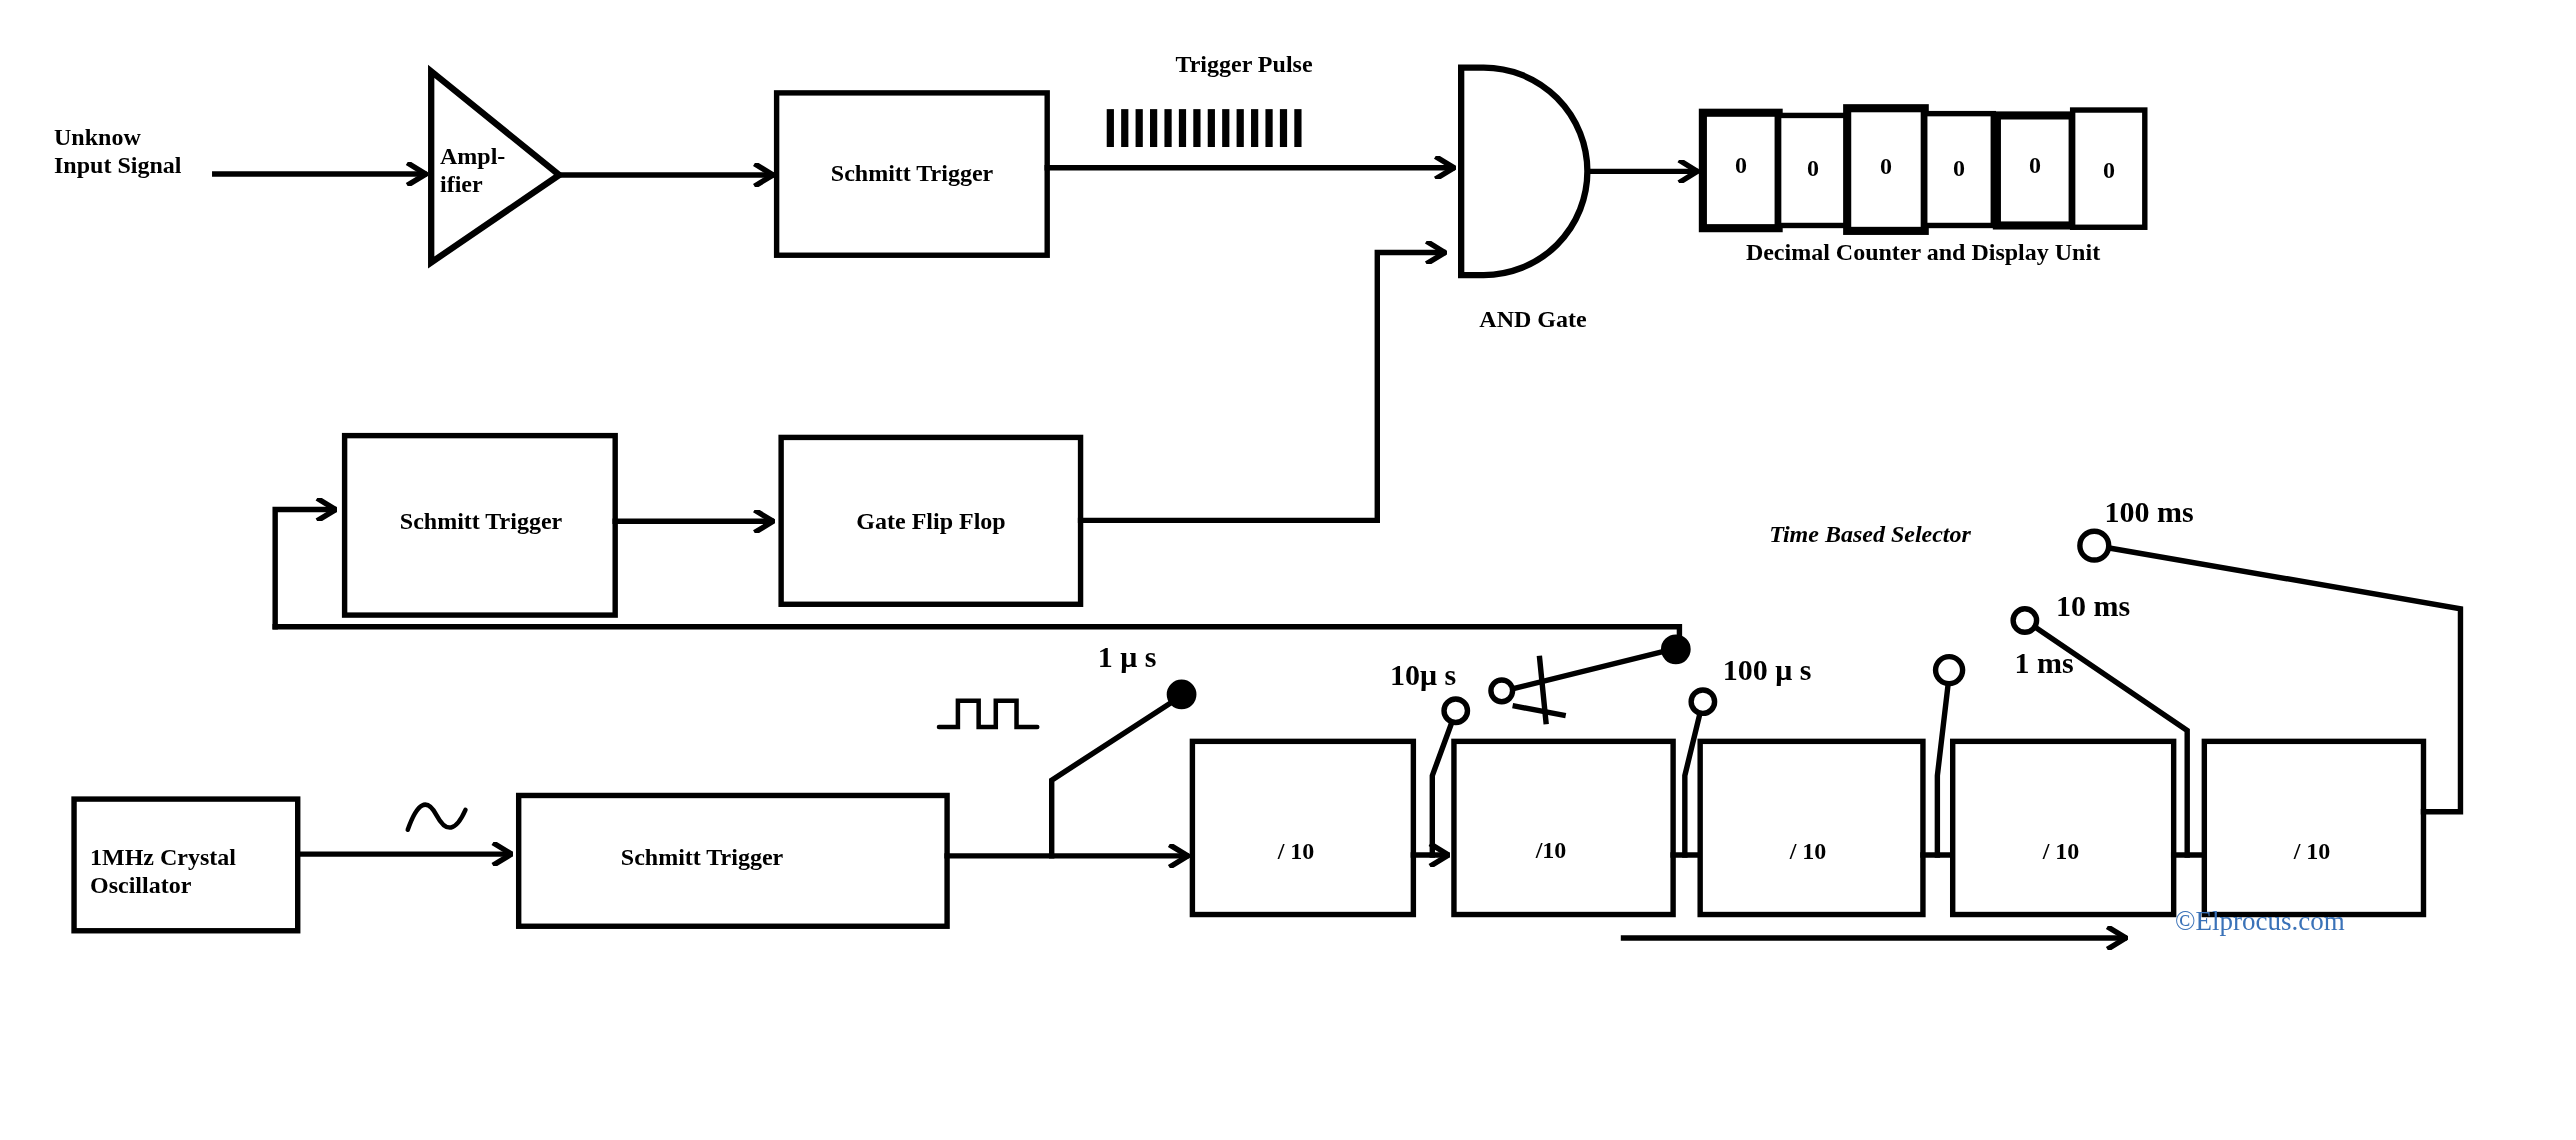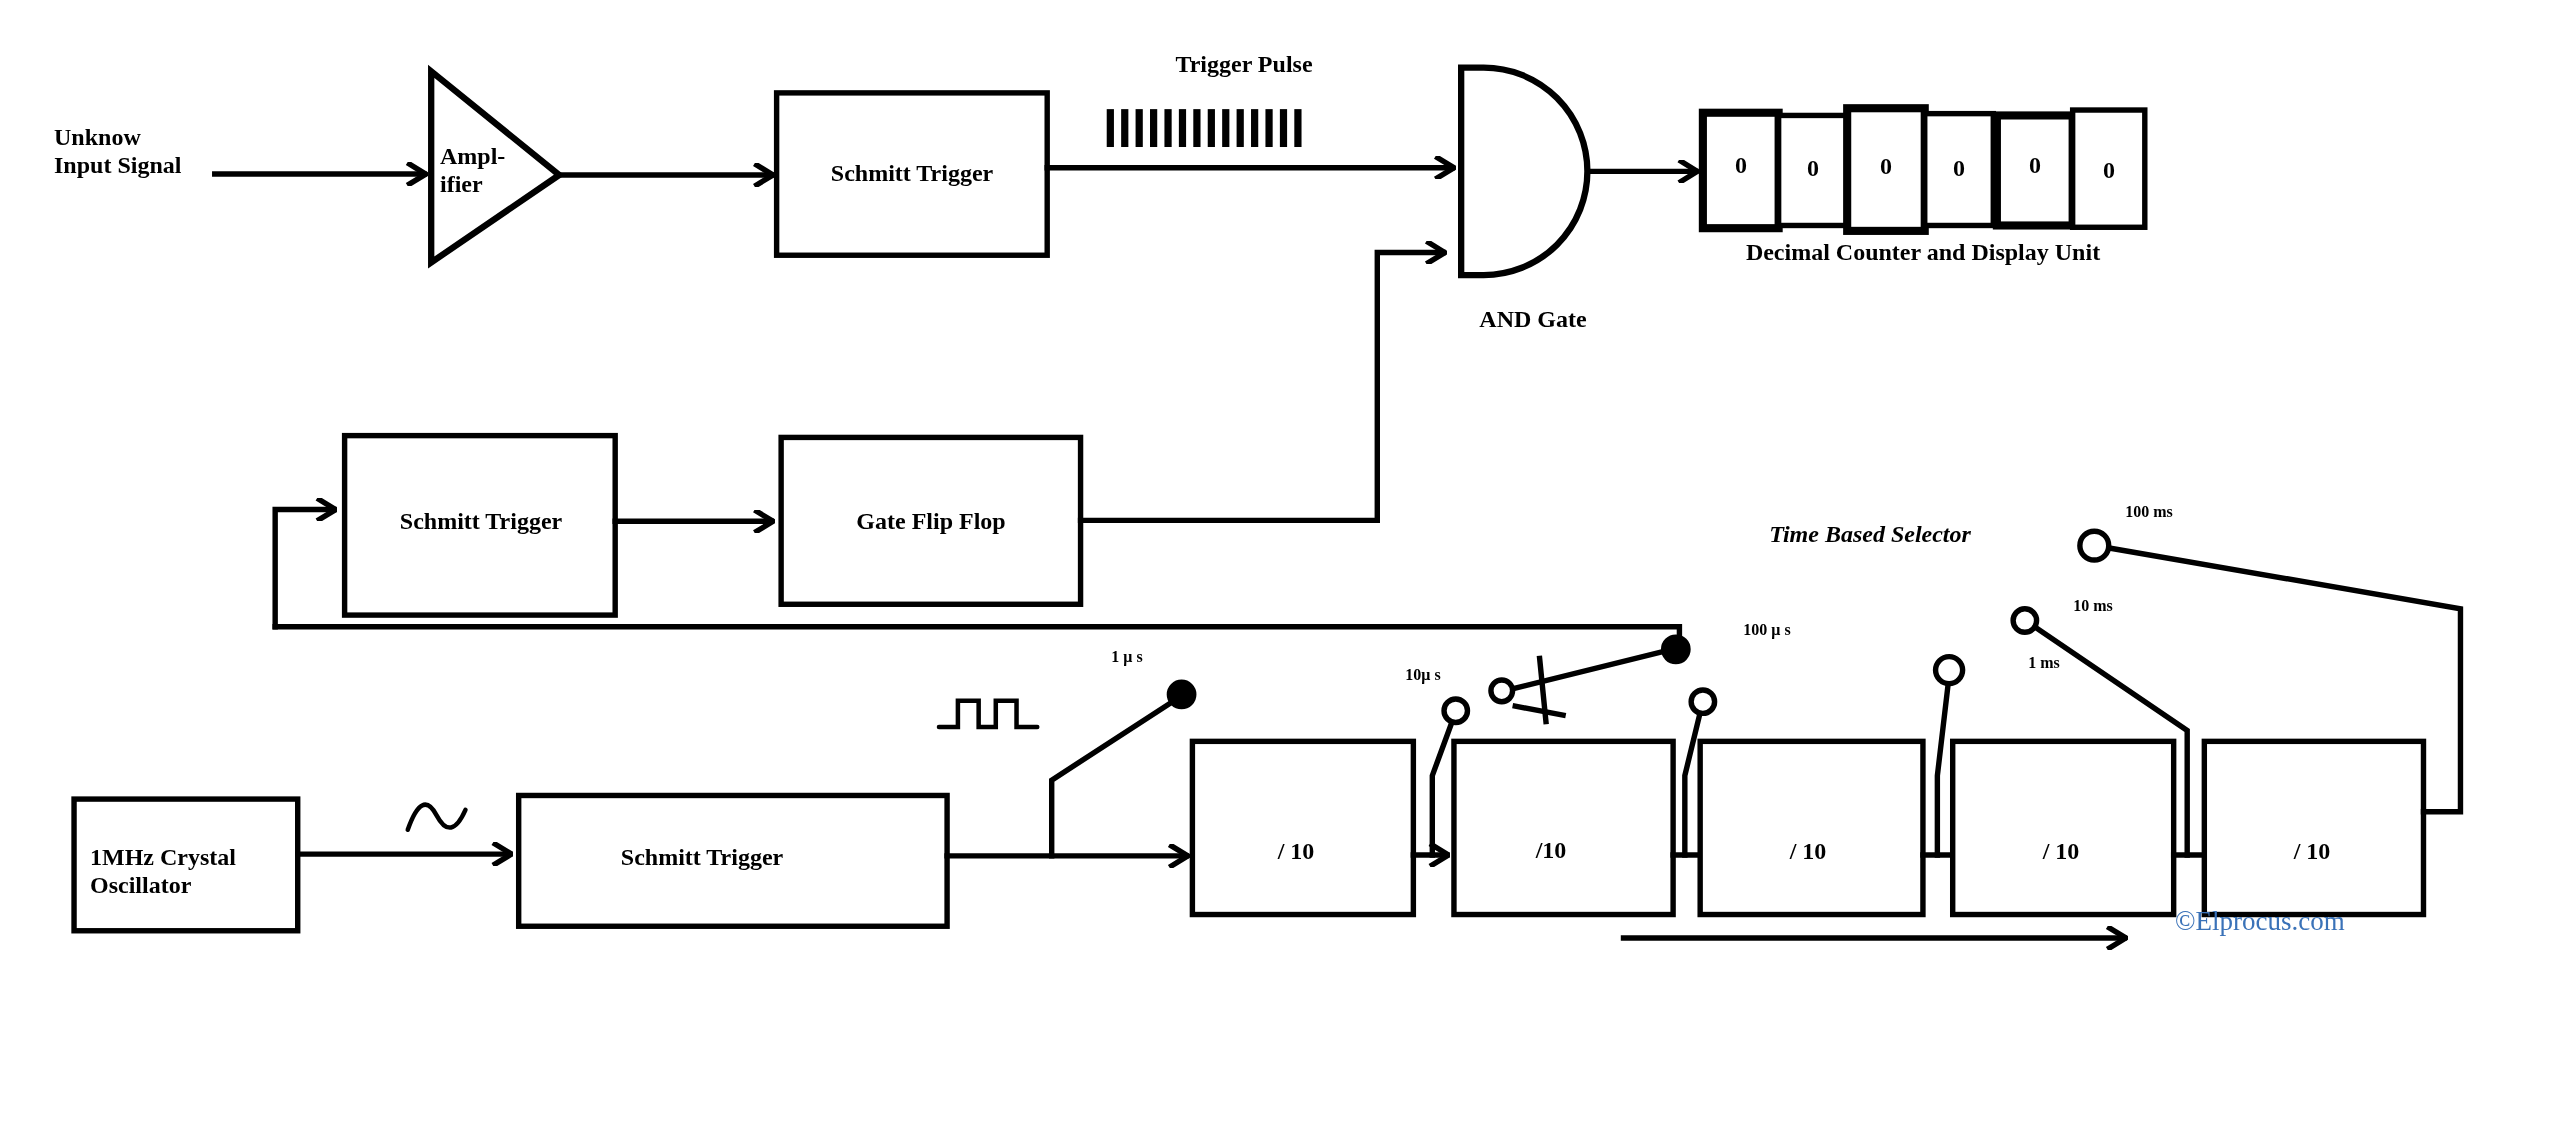--- a/index.html
+++ b/index.html
@@ -75,21 +75,21 @@
     white-space: nowrap;
     line-height: 1.18;
   }
   .lbl-boxtext {
     font-size: 24px;
   }
   .lbl-title {
     font-size: 24px;
   }
   .lbl-small {
-    font-size: 16px;
+    font-size: 30px;
   }
   .lbl-digit {
     font-size: 24px;
     font-weight: bold;
   }
   .center {
     text-align: center;
     transform: translate(-50%, -50%);
   }
   .watermark {
@@ -304,21 +304,21 @@
   <div class="lbl lbl-boxtext center" style="left:702px; top:857px;">Schmitt Trigger</div>
 
   <div class="lbl lbl-boxtext center" style="left:1296px; top:851px;">/ 10</div>
   <div class="lbl lbl-boxtext center" style="left:1551px; top:850px;">/10</div>
   <div class="lbl lbl-boxtext center" style="left:1808px; top:851px;">/ 10</div>
   <div class="lbl lbl-boxtext center" style="left:2061px; top:851px;">/ 10</div>
   <div class="lbl lbl-boxtext center" style="left:2312px; top:851px;">/ 10</div>
 
   <div class="lbl lbl-small center" style="left:1127px; top:657px;">1 μ s</div>
   <div class="lbl lbl-small center" style="left:1423px; top:675px;">10μ s</div>
-  <div class="lbl lbl-small center" style="left:1767px; top:630px;">100 μ s</div>
+  <div class="lbl lbl-small center" style="left:1767px; top:670px;">100 μ s</div>
   <div class="lbl lbl-small center" style="left:1996px; top:663px;margin-left:48px;">1 ms</div>
   <div class="lbl lbl-small center" style="left:2093px; top:588px;margin-top:18px;">10 ms</div>
   <div class="lbl lbl-small center" style="left:2149px; top:512px;">100 ms</div>
 
   <div class="watermark" style="left:2175px; top:906px;">©Elprocus.com</div>
 
 </div>
 
 
 </body></html>

